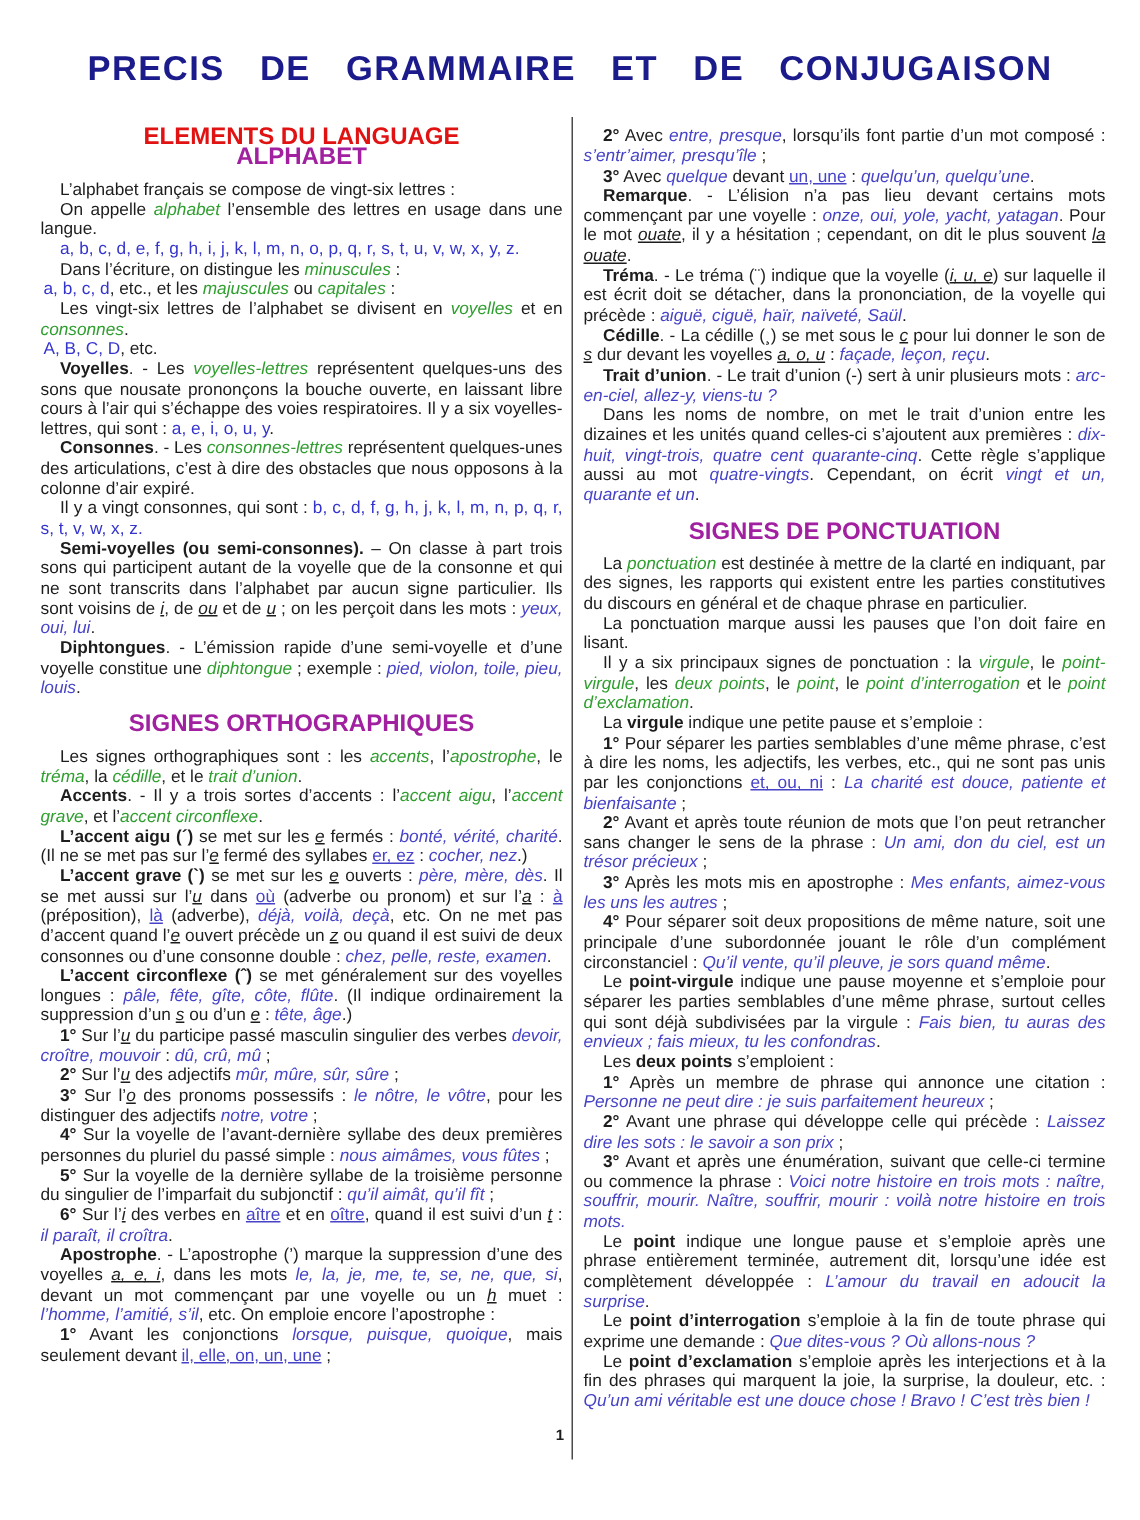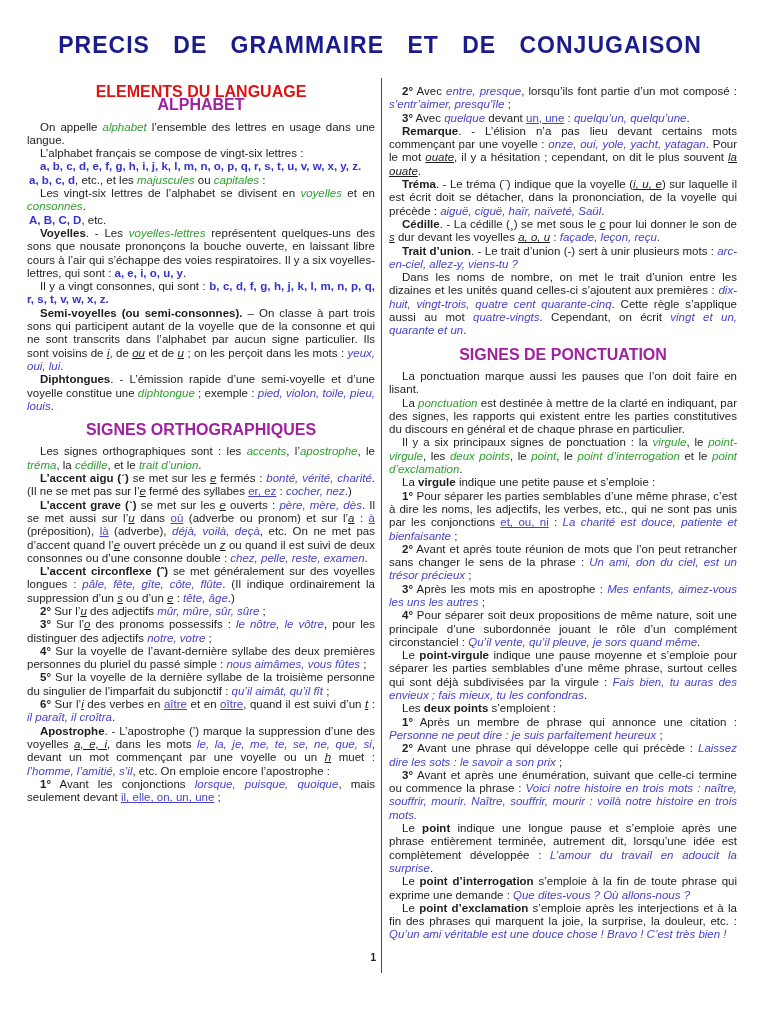--- a/index.html
+++ b/index.html
@@ -21,68 +21,72 @@
   .para { margin:0; text-indent:13px; text-align:justify; }
   .para.noindent { text-indent:2px; }
   .heading { text-align:center; font-weight:bold; font-size:16px; }
   .h-red { color:#e01212; margin:0; }
   .h-mag { color:#a020a0; margin:0 0 9px 0; }
   .h-gap { color:#a020a0; margin:10px 0 9px 0; }
   
   .r-n {}
   .r-b  { font-weight:bold; }
   .r-g  { color:#2f9e2f; font-style:italic; }
-  .r-lb { color:#3434cc; font-weight:bold; }
+  .r-lb { color:#3434cc; font-weight:normal; }
   .r-i  { color:#4743c7; font-style:italic; }
   .r-iu { color:#4743c7; text-decoration:underline; }
   .r-ku { color:#1d1d1d; font-style:italic; text-decoration:underline;margin-top:15px; }
 </style>
 </head>
 <body>
 
 <div class="page">
   <div class="doc-title">PRECIS DE GRAMMAIRE ET DE CONJUGAISON</div>
   <div class="divider"></div>
   <div class="col col-left">
       <div class="heading h-red">ELEMENTS DU LANGUAGE</div>
       <div class="heading h-mag">ALPHABET</div>
+      <p class="para"><span class="r-n">L’alphabet français se compose de vingt-six lettres :</span></p>
       <p class="para"><span class="r-n">On appelle </span><span class="r-g">alphabet</span><span class="r-n"> l’ensemble des lettres en usage dans une langue.</span></p>
-      <p class="para"><span class="r-n">L’alphabet français se compose de vingt-six lettres :</span></p>
       <p class="para"><span class="r-lb">a, b, c, d, e, f, g, h, i, j, k, l, m, n, o, p, q, r, s, t, u, v, w, x, y, z.</span></p>
+      <p class="para"><span class="r-n">Dans l’écriture, on distingue les </span><span class="r-g">minuscules</span><span class="r-n"> :</span></p>
       <p class="para noindent"><span class="r-lb">a, b, c, d</span><span class="r-n">, etc., et les </span><span class="r-g">majuscules</span><span class="r-n"> ou </span><span class="r-g">capitales</span><span class="r-n"> :</span></p>
       <p class="para"><span class="r-n">Les vingt-six lettres de l’alphabet se divisent en </span><span class="r-g">voyelles</span><span class="r-n"> et en </span><span class="r-g">consonnes</span><span class="r-n">.</span></p>
       <p class="para noindent"><span class="r-lb">A, B, C, D</span><span class="r-n">, etc.</span></p>
       <p class="para"><span class="r-b">Voyelles</span><span class="r-n">. - Les </span><span class="r-g">voyelles-lettres</span><span class="r-n"> représentent quelques-uns des sons que nousate prononçons la bouche ouverte, en laissant libre cours à l’air qui s’échappe des voies respiratoires. Il y a six voyelles-lettres, qui sont : </span><span class="r-lb">a, e, i, o, u, y</span><span class="r-n">.</span></p>
+      <p class="para"><span class="r-b">Consonnes</span><span class="r-n">. - Les </span><span class="r-g">consonnes-lettres</span><span class="r-n"> représentent quelques-unes des articulations, c’est à dire des obstacles que nous opposons à la colonne d’air expiré.</span></p>
       <p class="para"><span class="r-n">Il y a vingt consonnes, qui sont : </span><span class="r-lb">b, c, d, f, g, h, j, k, l, m, n, p, q, r, s, t, v, w, x, z.</span></p>
       <p class="para"><span class="r-b">Semi-voyelles (ou semi-consonnes).</span><span class="r-n"> – On classe à part trois sons qui participent autant de la voyelle que de la consonne et qui ne sont transcrits dans l’alphabet par aucun signe particulier. Ils sont voisins de </span><span class="r-ku">i</span><span class="r-n">, de </span><span class="r-ku">ou</span><span class="r-n"> et de </span><span class="r-ku">u</span><span class="r-n"> ; on les perçoit dans les mots : </span><span class="r-i">yeux, oui, lui</span><span class="r-n">.</span></p>
       <p class="para"><span class="r-b">Diphtongues</span><span class="r-n">. - L’émission rapide d’une semi-voyelle et d’une voyelle constitue une </span><span class="r-g">diphtongue</span><span class="r-n"> ; exemple : </span><span class="r-i">pied, violon, toile, pieu, louis</span><span class="r-n">.</span></p>
       <div class="heading h-gap">SIGNES ORTHOGRAPHIQUES</div>
       <p class="para"><span class="r-n">Les signes orthographiques sont : les </span><span class="r-g">accents</span><span class="r-n">, l’</span><span class="r-g">apostrophe</span><span class="r-n">, le </span><span class="r-g">tréma</span><span class="r-n">, la </span><span class="r-g">cédille</span><span class="r-n">, et le </span><span class="r-g">trait d’union</span><span class="r-n">.</span></p>
+      <p class="para"><span class="r-b">Accents</span><span class="r-n">. - Il y a trois sortes d’accents : l’</span><span class="r-g">accent aigu</span><span class="r-n">, l’</span><span class="r-g">accent grave</span><span class="r-n">, et l’</span><span class="r-g">accent circonflexe</span><span class="r-n">.</span></p>
       <p class="para"><span class="r-b">L’accent aigu (´)</span><span class="r-n"> se met sur les </span><span class="r-ku">e</span><span class="r-n"> fermés : </span><span class="r-i">bonté, vérité, charité</span><span class="r-n">. (Il ne se met pas sur l’</span><span class="r-ku">e</span><span class="r-n"> fermé des syllabes </span><span class="r-iu">er, ez</span><span class="r-n"> : </span><span class="r-i">cocher, nez</span><span class="r-n">.)</span></p>
       <p class="para"><span class="r-b">L’accent grave (`)</span><span class="r-n"> se met sur les </span><span class="r-ku">e</span><span class="r-n"> ouverts : </span><span class="r-i">père, mère, dès</span><span class="r-n">. Il se met aussi sur l’</span><span class="r-ku">u</span><span class="r-n"> dans </span><span class="r-iu">où</span><span class="r-n"> (adverbe ou pronom) et sur l’</span><span class="r-ku">a</span><span class="r-n"> : </span><span class="r-iu">à</span><span class="r-n"> (préposition), </span><span class="r-iu">là</span><span class="r-n"> (adverbe), </span><span class="r-i">déjà, voilà, deçà</span><span class="r-n">, etc. On ne met pas d’accent quand l’</span><span class="r-ku">e</span><span class="r-n"> ouvert précède un </span><span class="r-ku">z</span><span class="r-n"> ou quand il est suivi de deux consonnes ou d’une consonne double : </span><span class="r-i">chez, pelle, reste, examen</span><span class="r-n">.</span></p>
       <p class="para"><span class="r-b">L’accent circonflexe (ˆ)</span><span class="r-n"> se met généralement sur des voyelles longues : </span><span class="r-i">pâle, fête, gîte, côte, flûte</span><span class="r-n">. (Il indique ordinairement la suppression d’un </span><span class="r-ku">s</span><span class="r-n"> ou d’un </span><span class="r-ku">e</span><span class="r-n"> : </span><span class="r-i">tête, âge</span><span class="r-n">.)</span></p>
+      <p class="para"><span class="r-b">1°</span><span class="r-n"> Sur l’</span><span class="r-ku">u</span><span class="r-n"> du participe passé masculin singulier des verbes </span><span class="r-i">devoir, croître, mouvoir</span><span class="r-n"> : </span><span class="r-i">dû, crû, mû</span><span class="r-n"> ;</span></p>
       <p class="para"><span class="r-b">2°</span><span class="r-n"> Sur l’</span><span class="r-ku">u</span><span class="r-n"> des adjectifs </span><span class="r-i">mûr, mûre, sûr, sûre</span><span class="r-n"> ;</span></p>
       <p class="para"><span class="r-b">3°</span><span class="r-n"> Sur l’</span><span class="r-ku">o</span><span class="r-n"> des pronoms possessifs : </span><span class="r-i">le nôtre, le vôtre</span><span class="r-n">, pour les distinguer des adjectifs </span><span class="r-i">notre, votre</span><span class="r-n"> ;</span></p>
       <p class="para"><span class="r-b">4°</span><span class="r-n"> Sur la voyelle de l’avant-dernière syllabe des deux premières personnes du pluriel du passé simple : </span><span class="r-i">nous aimâmes, vous fûtes</span><span class="r-n"> ;</span></p>
       <p class="para"><span class="r-b">5°</span><span class="r-n"> Sur la voyelle de la dernière syllabe de la troisième personne du singulier de l’imparfait du subjonctif : </span><span class="r-i">qu’il aimât, qu’il fît</span><span class="r-n"> ;</span></p>
       <p class="para"><span class="r-b">6°</span><span class="r-n"> Sur l’</span><span class="r-ku">i</span><span class="r-n"> des verbes en </span><span class="r-iu">aître</span><span class="r-n"> et en </span><span class="r-iu">oître</span><span class="r-n">, quand il est suivi d’un </span><span class="r-ku">t</span><span class="r-n"> : </span><span class="r-i">il paraît, il croîtra</span><span class="r-n">.</span></p>
       <p class="para"><span class="r-b">Apostrophe</span><span class="r-n">. - L’apostrophe (’) marque la suppression d’une des voyelles </span><span class="r-ku">a, e, i</span><span class="r-n">, dans les mots </span><span class="r-i">le, la, je, me, te, se, ne, que, si</span><span class="r-n">, devant un mot commençant par une voyelle ou un </span><span class="r-ku">h</span><span class="r-n"> muet : </span><span class="r-i">l’homme, l’amitié, s’il</span><span class="r-n">, etc. On emploie encore l’apostrophe :</span></p>
       <p class="para"><span class="r-b">1°</span><span class="r-n"> Avant les conjonctions </span><span class="r-i">lorsque, puisque, quoique</span><span class="r-n">, mais seulement devant </span><span class="r-iu">il, elle, on, un, une</span><span class="r-n"> ;</span></p>
     </div>
   <div class="col col-right">
       <p class="para"><span class="r-b">2°</span><span class="r-n"> Avec </span><span class="r-i">entre, presque</span><span class="r-n">, lorsqu’ils font partie d’un mot composé : </span><span class="r-i">s’entr’aimer, presqu’île</span><span class="r-n"> ;</span></p>
       <p class="para"><span class="r-b">3°</span><span class="r-n"> Avec </span><span class="r-i">quelque</span><span class="r-n"> devant </span><span class="r-iu">un, une</span><span class="r-n"> : </span><span class="r-i">quelqu’un, quelqu’une</span><span class="r-n">.</span></p>
       <p class="para"><span class="r-b">Remarque</span><span class="r-n">. - L’élision n’a pas lieu devant certains mots commençant par une voyelle : </span><span class="r-i">onze, oui, yole, yacht, yatagan</span><span class="r-n">. Pour le mot </span><span class="r-ku">ouate</span><span class="r-n">, il y a hésitation ; cependant, on dit le plus souvent </span><span class="r-ku">la ouate</span><span class="r-n">.</span></p>
       <p class="para"><span class="r-b">Tréma</span><span class="r-n">. - Le tréma (¨) indique que la voyelle (</span><span class="r-ku">i, u, e</span><span class="r-n">) sur laquelle il est écrit doit se détacher, dans la prononciation, de la voyelle qui précède : </span><span class="r-i">aiguë, ciguë, haïr, naïveté, Saül</span><span class="r-n">.</span></p>
       <p class="para"><span class="r-b">Cédille</span><span class="r-n">. - La cédille (¸) se met sous le </span><span class="r-ku">c</span><span class="r-n"> pour lui donner le son de </span><span class="r-ku">s</span><span class="r-n"> dur devant les voyelles </span><span class="r-ku">a, o, u</span><span class="r-n"> : </span><span class="r-i">façade, leçon, reçu</span><span class="r-n">.</span></p>
       <p class="para"><span class="r-b">Trait d’union</span><span class="r-n">. - Le trait d’union (-) sert à unir plusieurs mots : </span><span class="r-i">arc-en-ciel, allez-y, viens-tu ?</span></p>
       <p class="para"><span class="r-n">Dans les noms de nombre, on met le trait d’union entre les dizaines et les unités quand celles-ci s’ajoutent aux premières : </span><span class="r-i">dix-huit, vingt-trois, quatre cent quarante-cinq</span><span class="r-n">. Cette règle s’applique aussi au mot </span><span class="r-i">quatre-vingts</span><span class="r-n">. Cependant, on écrit </span><span class="r-i">vingt et un, quarante et un</span><span class="r-n">.</span></p>
       <div class="heading h-gap">SIGNES DE PONCTUATION</div>
+      <p class="para"><span class="r-n">La </span><span class="r-g">ponctuation</span><span class="r-n"> est destinée à mettre de la clarté en indiquant, par des signes, les rapports qui existent entre les parties constitutives du discours en général et de chaque phrase en particulier.</span></p>
       <p class="para"><span class="r-n">La ponctuation marque aussi les pauses que l’on doit faire en lisant.</span></p>
-      <p class="para"><span class="r-n">La </span><span class="r-g">ponctuation</span><span class="r-n"> est destinée à mettre de la clarté en indiquant, par des signes, les rapports qui existent entre les parties constitutives du discours en général et de chaque phrase en particulier.</span></p>
       <p class="para"><span class="r-n">Il y a six principaux signes de ponctuation : la </span><span class="r-g">virgule</span><span class="r-n">, le </span><span class="r-g">point-virgule</span><span class="r-n">, les </span><span class="r-g">deux points</span><span class="r-n">, le </span><span class="r-g">point</span><span class="r-n">, le </span><span class="r-g">point d’interrogation</span><span class="r-n"> et le </span><span class="r-g">point d’exclamation</span><span class="r-n">.</span></p>
       <p class="para"><span class="r-n">La </span><span class="r-b">virgule</span><span class="r-n"> indique une petite pause et s’emploie :</span></p>
       <p class="para"><span class="r-b">1°</span><span class="r-n"> Pour séparer les parties semblables d’une même phrase, c’est à dire les noms, les adjectifs, les verbes, etc., qui ne sont pas unis par les conjonctions </span><span class="r-iu">et, ou, ni</span><span class="r-n"> : </span><span class="r-i">La charité est douce, patiente et bienfaisante</span><span class="r-n"> ;</span></p>
       <p class="para"><span class="r-b">2°</span><span class="r-n"> Avant et après toute réunion de mots que l’on peut retrancher sans changer le sens de la phrase : </span><span class="r-i">Un ami, don du ciel, est un trésor précieux</span><span class="r-n"> ;</span></p>
       <p class="para"><span class="r-b">3°</span><span class="r-n"> Après les mots mis en apostrophe : </span><span class="r-i">Mes enfants, aimez-vous les uns les autres</span><span class="r-n"> ;</span></p>
       <p class="para"><span class="r-b">4°</span><span class="r-n"> Pour séparer soit deux propositions de même nature, soit une principale d’une subordonnée jouant le rôle d’un complément circonstanciel : </span><span class="r-i">Qu’il vente, qu’il pleuve, je sors quand même</span><span class="r-n">.</span></p>
       <p class="para"><span class="r-n">Le </span><span class="r-b">point-virgule</span><span class="r-n"> indique une pause moyenne et s’emploie pour séparer les parties semblables d’une même phrase, surtout celles qui sont déjà subdivisées par la virgule : </span><span class="r-i">Fais bien, tu auras des envieux ; fais mieux, tu les confondras</span><span class="r-n">.</span></p>
       <p class="para"><span class="r-n">Les </span><span class="r-b">deux points</span><span class="r-n"> s’emploient :</span></p>
       <p class="para"><span class="r-b">1°</span><span class="r-n"> Après un membre de phrase qui annonce une citation : </span><span class="r-i">Personne ne peut dire : je suis parfaitement heureux</span><span class="r-n"> ;</span></p>
       <p class="para"><span class="r-b">2°</span><span class="r-n"> Avant une phrase qui développe celle qui précède : </span><span class="r-i">Laissez dire les sots : le savoir a son prix</span><span class="r-n"> ;</span></p>

